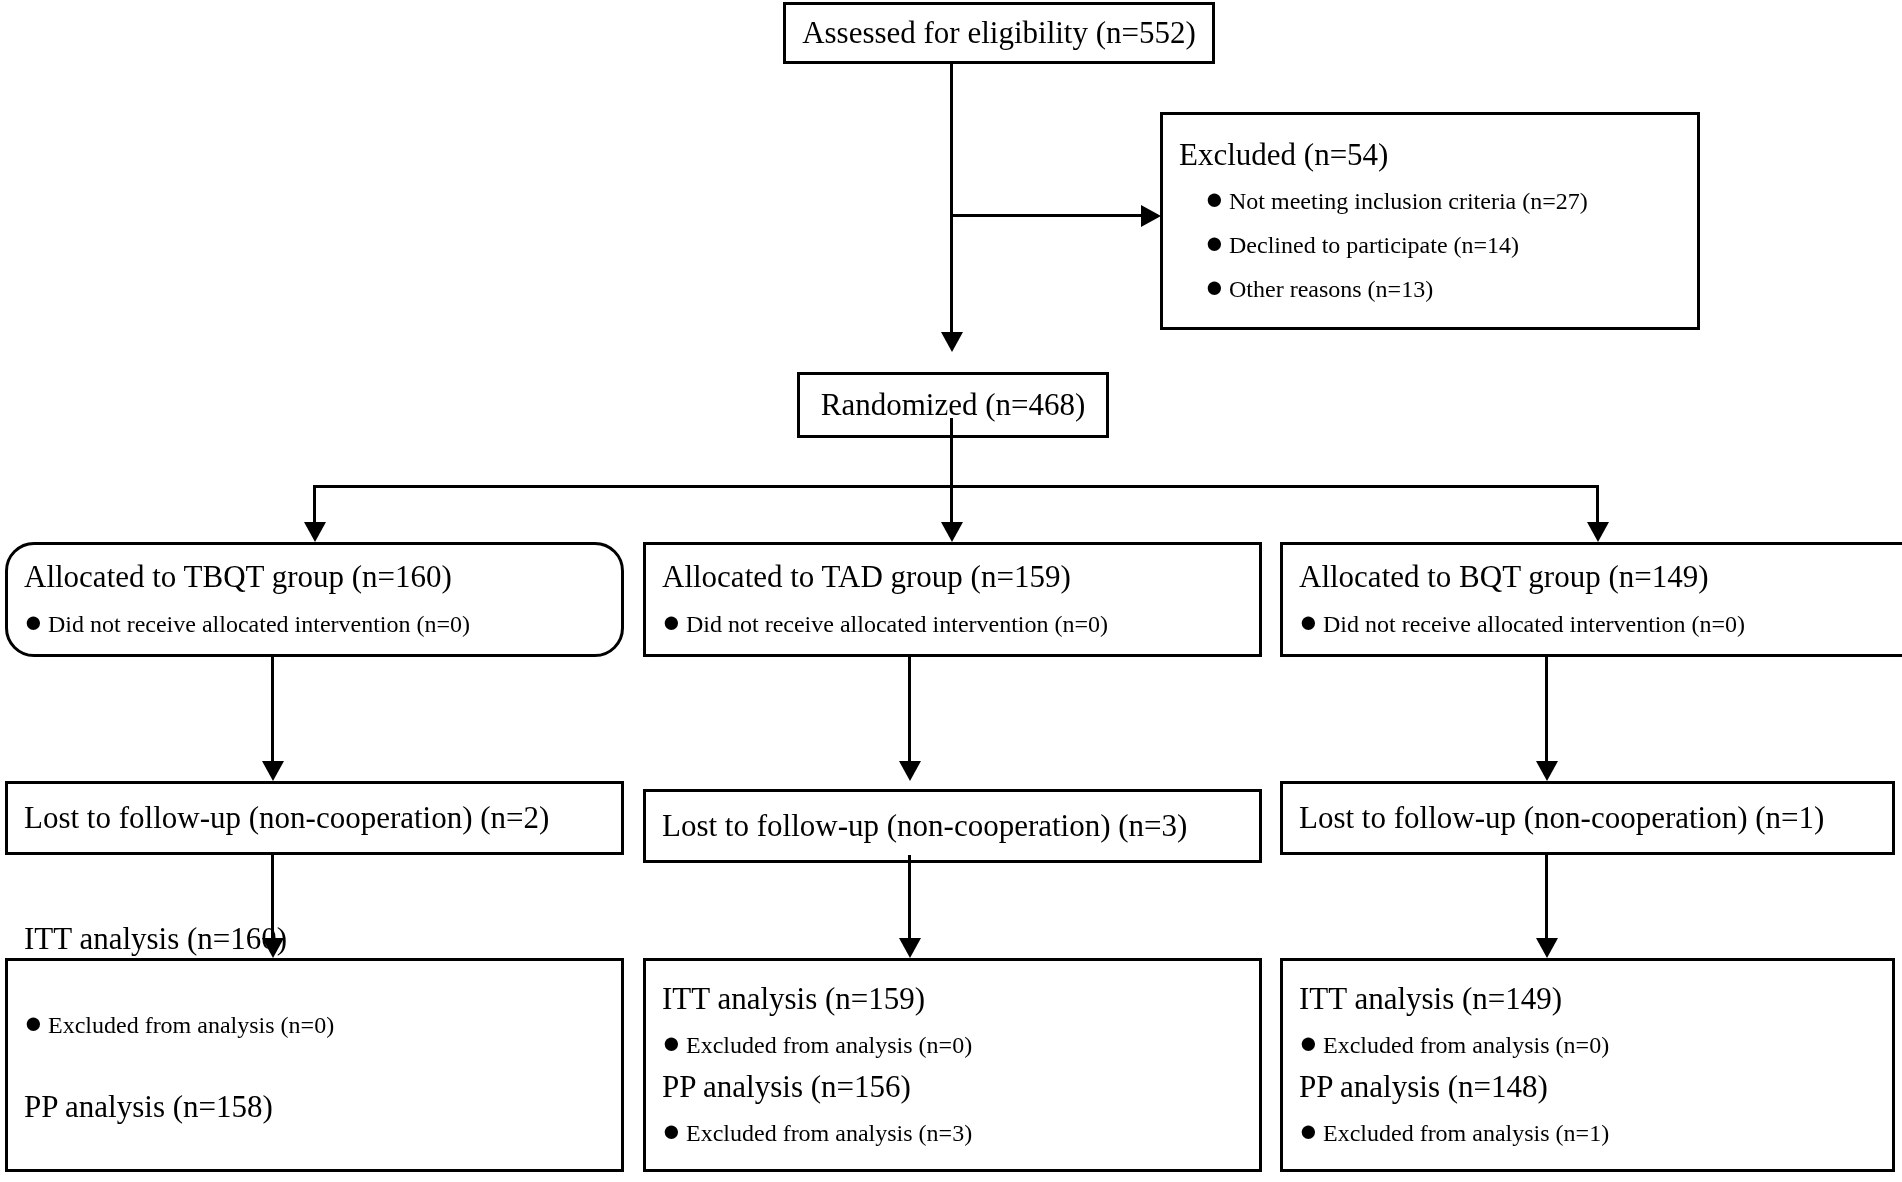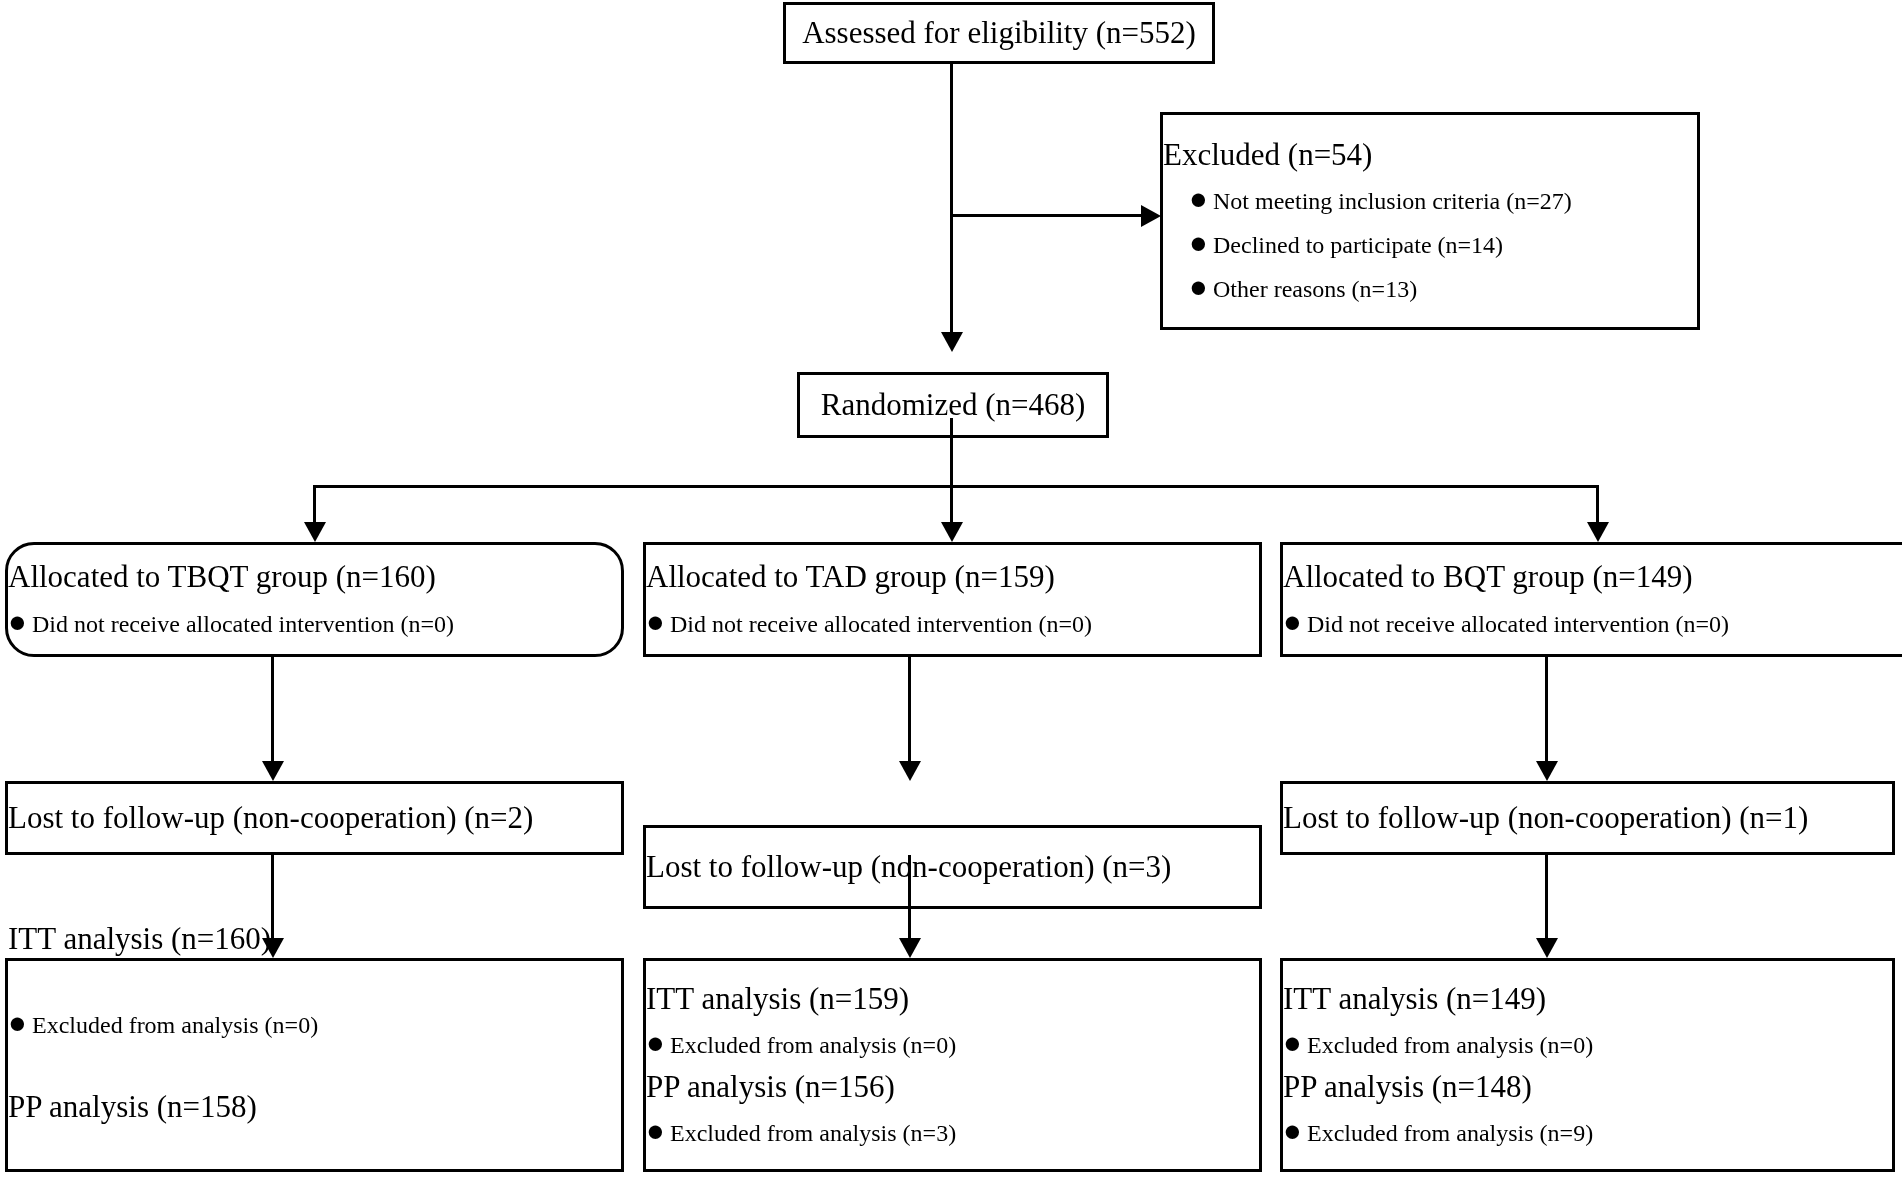--- a/index.html
+++ b/index.html
@@ -25,20 +25,21 @@
     display: flex;
     flex-direction: column;
     justify-content: center;
   }
   .box .line {
     font-size: 31px;
     line-height: 1.42;
     white-space: nowrap;
   }
   .box.pad {
+    padding-left: 16px;
     padding-right: 10px;
     font-family: Liberation Serif, serif;
   }
   .box.centered {
     align-items: center;
   }
   .box.centered .line {
     padding: 0;
   }
   .bullet-line {
@@ -166,21 +167,21 @@
   <div class="vline" style="left:908px; top:657px; height:104px;"></div>
   <div class="arrow-down" style="left:899px; top:761px;"></div>
 
   <div class="vline" style="left:1545px; top:657px; height:104px;"></div>
   <div class="arrow-down" style="left:1536px; top:761px;"></div>
 
   <div class="box pad" style="left:5px; top:781px; width:619px; height:74px;">
     <div class="line">Lost to follow-up (non-cooperation) (n=2)</div>
   </div>
 
-  <div class="box pad" style="left:643px; top:825px; width:619px; height:84px;justify-content:center;">
+  <div class="box pad" style="left:643px; top:789px; width:619px; height:74px;justify-content:center;">
     <div class="line">Lost to follow-up (non-cooperation) (n=3)</div>
   </div>
 
   <div class="box pad" style="left:1280px; top:781px; width:615px; height:74px;">
     <div class="line">Lost to follow-up (non-cooperation) (n=1)</div>
   </div>
 
   <div class="vline" style="left:271px; top:855px; height:83px;"></div>
   <div class="arrow-down" style="left:262px; top:938px;"></div>
 
@@ -218,17 +219,17 @@
 
   <div class="box pad" style="left:1280px; top:958px; width:615px; height:214px;">
     <div class="line">ITT analysis (n=149)</div>
     <div class="bullet-line">
       <span class="dot">●</span>
       <span class="btext">Excluded from analysis (n=0)</span>
     </div>
     <div class="line">PP analysis (n=148)</div>
     <div class="bullet-line">
       <span class="dot">●</span>
-      <span class="btext">Excluded from analysis (n=9)</span>
+      <span class="btext">Excluded from analysis (n=1)</span>
     </div>
   </div>
 
 </div>
 
 </body></html>

